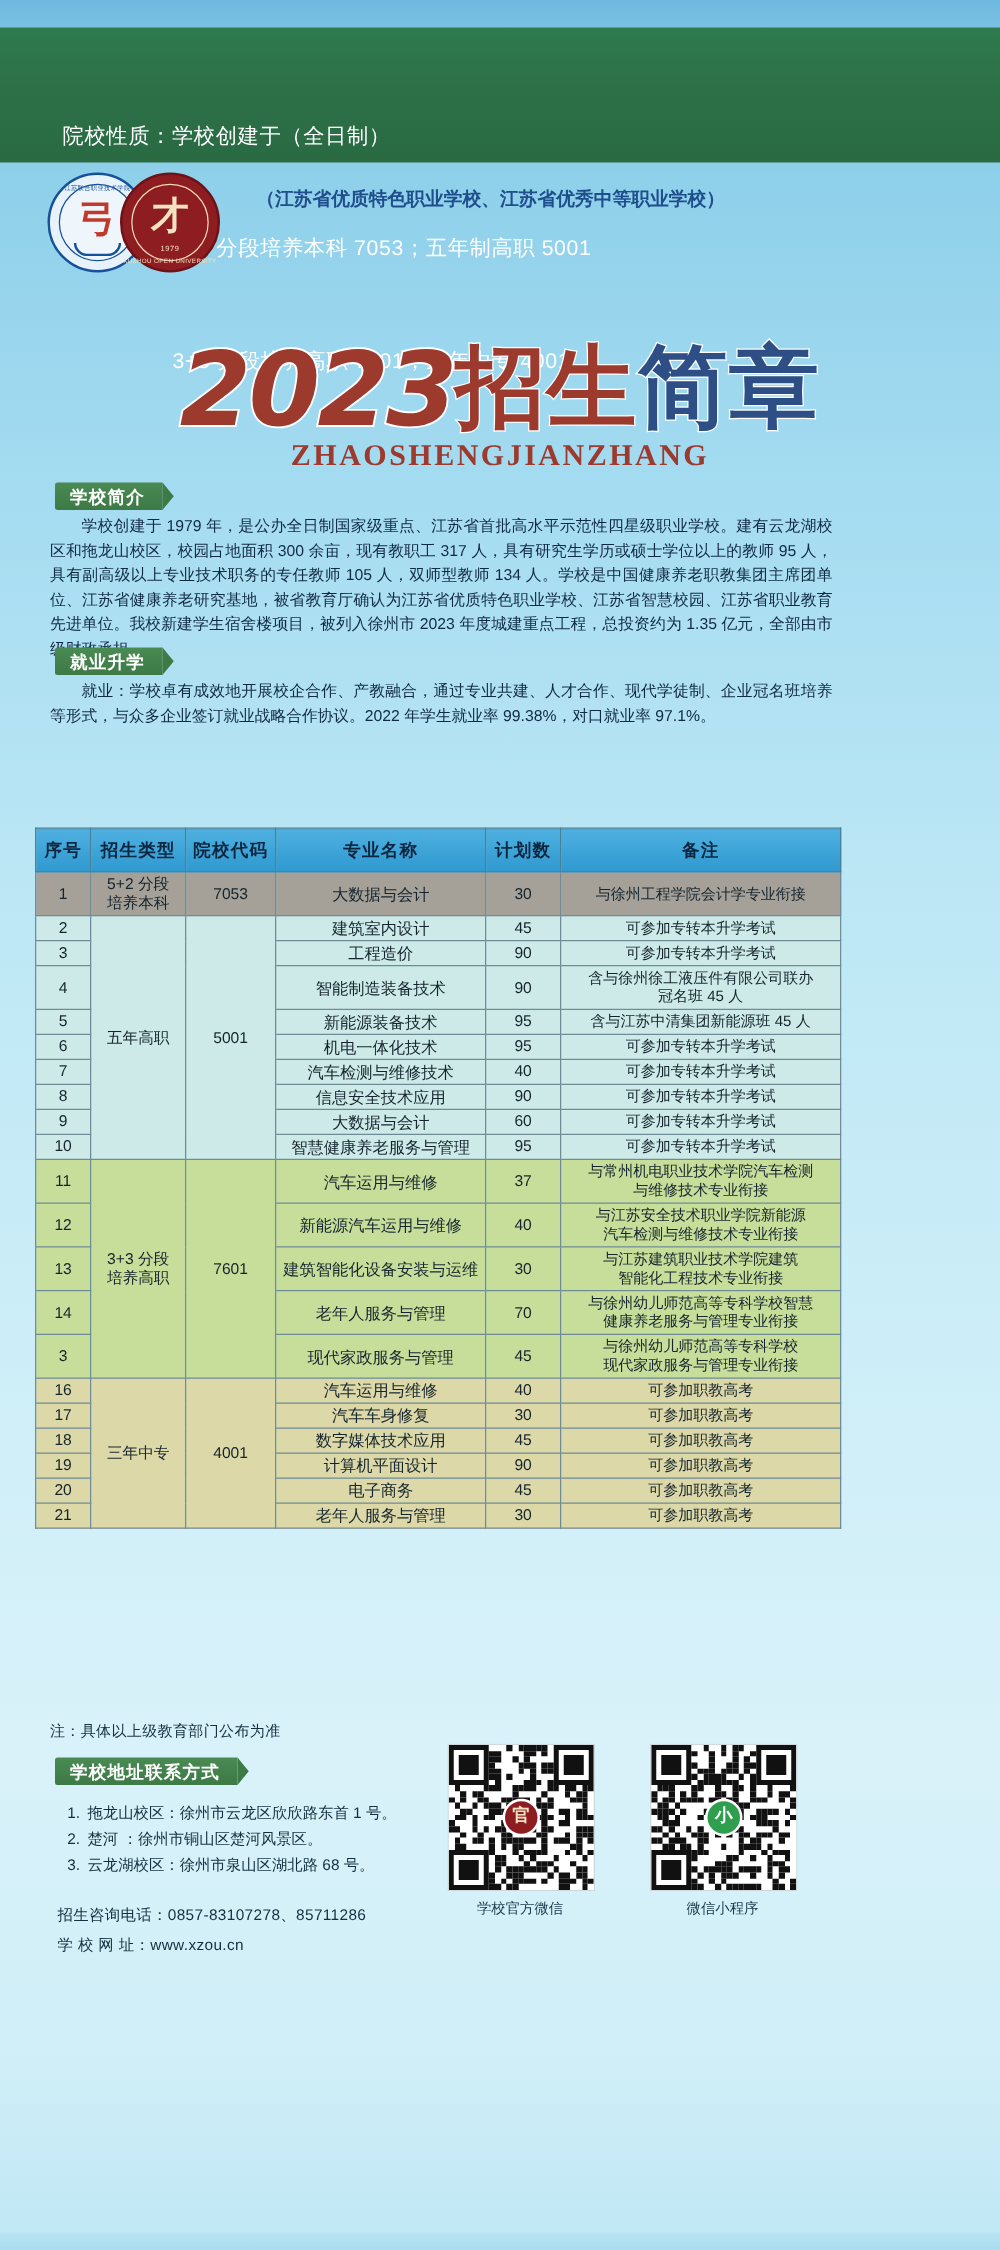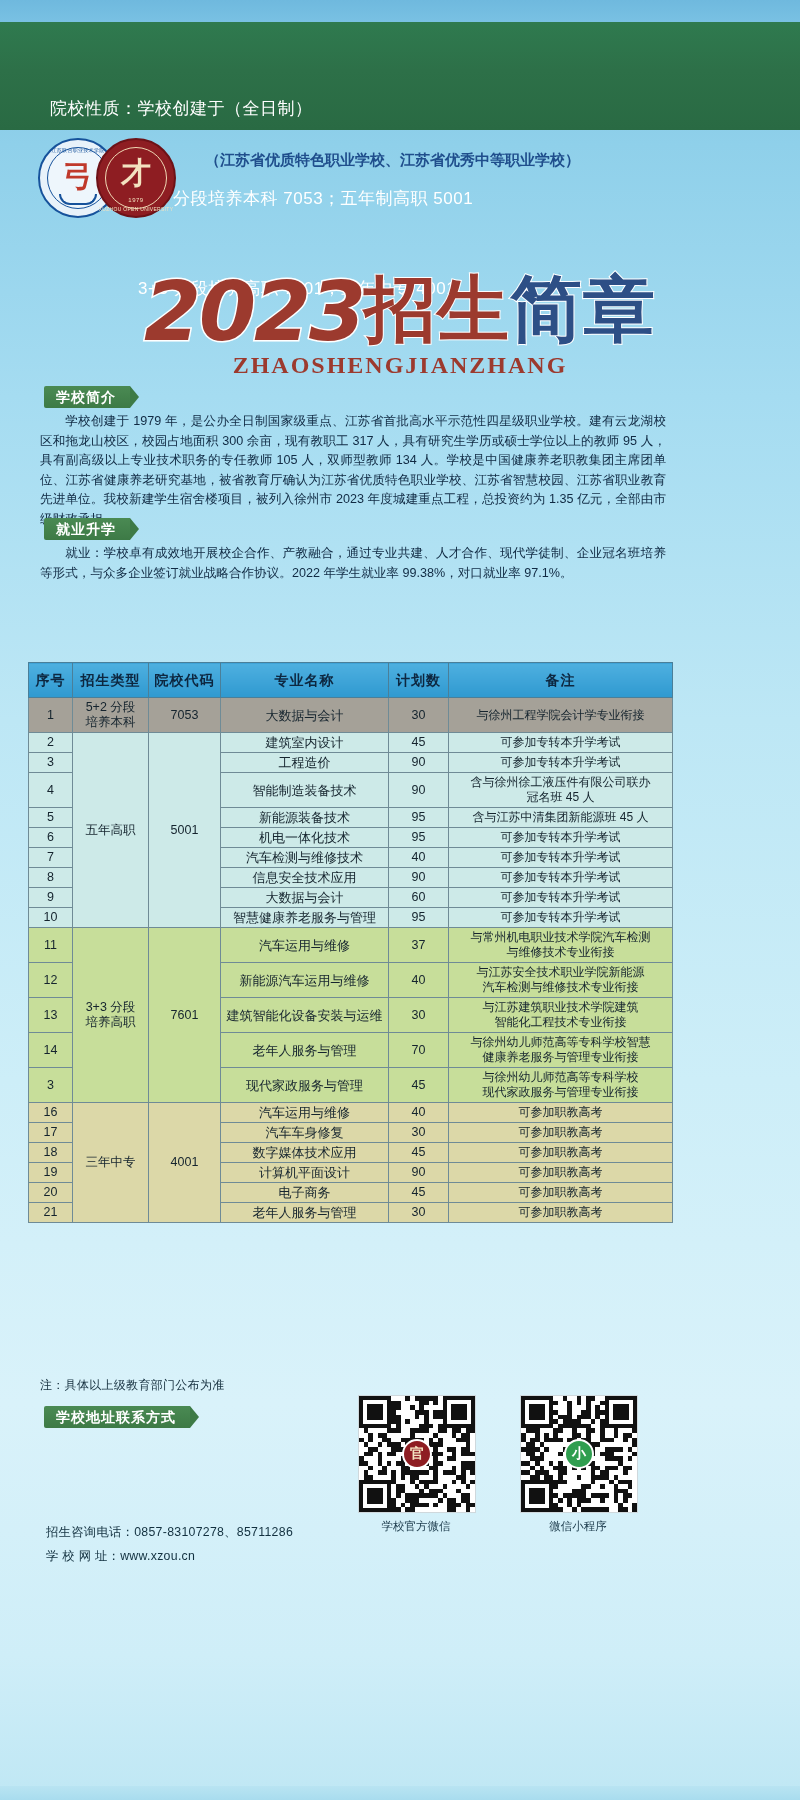--- a/index.html
+++ b/index.html
@@ -364,20 +364,25 @@
             <td>30</td>
             <td class="note note2">可参加职教高考</td>
           </tr>
         </tbody>
     </table>
   </div>
 
   <div class="tblnote">注：具体以上级教育部门公布为准</div>
 
   <div class="tag addrtag">学校地址联系方式</div>
+  <div class="addrlist" id="addr-list">
+      <div class="li"><span class="idx">1.</span>拖龙山校区：徐州市云龙区欣欣路东首 1 号。</div>
+      <div class="li"><span class="idx">2.</span>楚河     ：徐州市铜山区楚河风景区。</div>
+      <div class="li"><span class="idx">3.</span>云龙湖校区：徐州市泉山区湖北路 68 号。</div>
+    </div>
   <div class="phone">招生咨询电话：0857-83107278、85711286</div>
   <div class="website">学 校 网 址：www.xzou.cn</div>
 
   <div class="qrbox a">
     <div class="qr" id="qr1">
         <div class="qcell" style="left: 46.4px; top: 0px; width: 4.64px; height: 4.64px;"></div>
         <div class="qcell" style="left: 55.68px; top: 0px; width: 4.64px; height: 4.64px;"></div>
         <div class="qcell" style="left: 60.32px; top: 0px; width: 4.64px; height: 4.64px;"></div>
         <div class="qcell" style="left: 64.96px; top: 0px; width: 4.64px; height: 4.64px;"></div>
         <div class="qcell" style="left: 69.6px; top: 0px; width: 4.64px; height: 4.64px;"></div>

